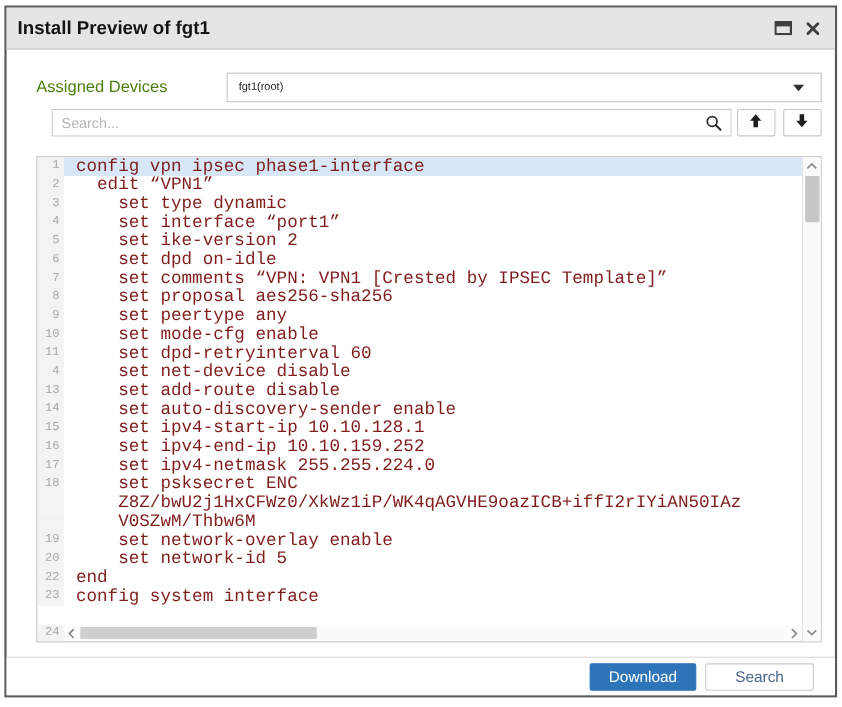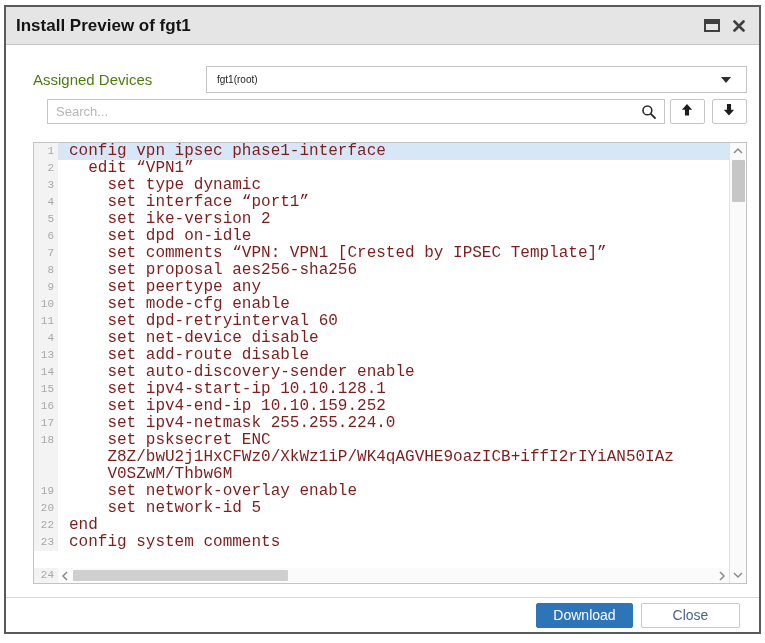--- a/index.html
+++ b/index.html
@@ -253,21 +253,21 @@
   </div>
 
 
   <div class="crow">
     <span class="ln">22</span>
     <span class="ct">end</span>
   </div>
 
   <div class="crow">
     <span class="ln">23</span>
-    <span class="ct">config system comments</span>
+    <span class="ct">config system interface</span>
   </div>
 </div>
           <div class="hscroll-row">
             <span class="ln">24</span>
             <div class="hscroll">
               <span class="harrow">
                 <svg width="8" height="10" viewBox="0 0 8 10">
                     <polyline points="6,1 2,5 6,9" fill="none" stroke="#8a8a8a" stroke-width="1.5"></polyline>
                   </svg>
               </span>
@@ -294,17 +294,17 @@
                 <polyline points="1,2 5,6 9,2" fill="none" stroke="#8a8a8a" stroke-width="1.5"></polyline>
               </svg>
           </span>
         </div>
       </div>
 
     </div>
 
     <div class="footer">
       <button class="btn primary">Download</button>
-      <button class="btn secondary">Close</button>
+      <button class="btn secondary">Search</button>
     </div>
 
   </div>
 </div>
 
 </body></html>

